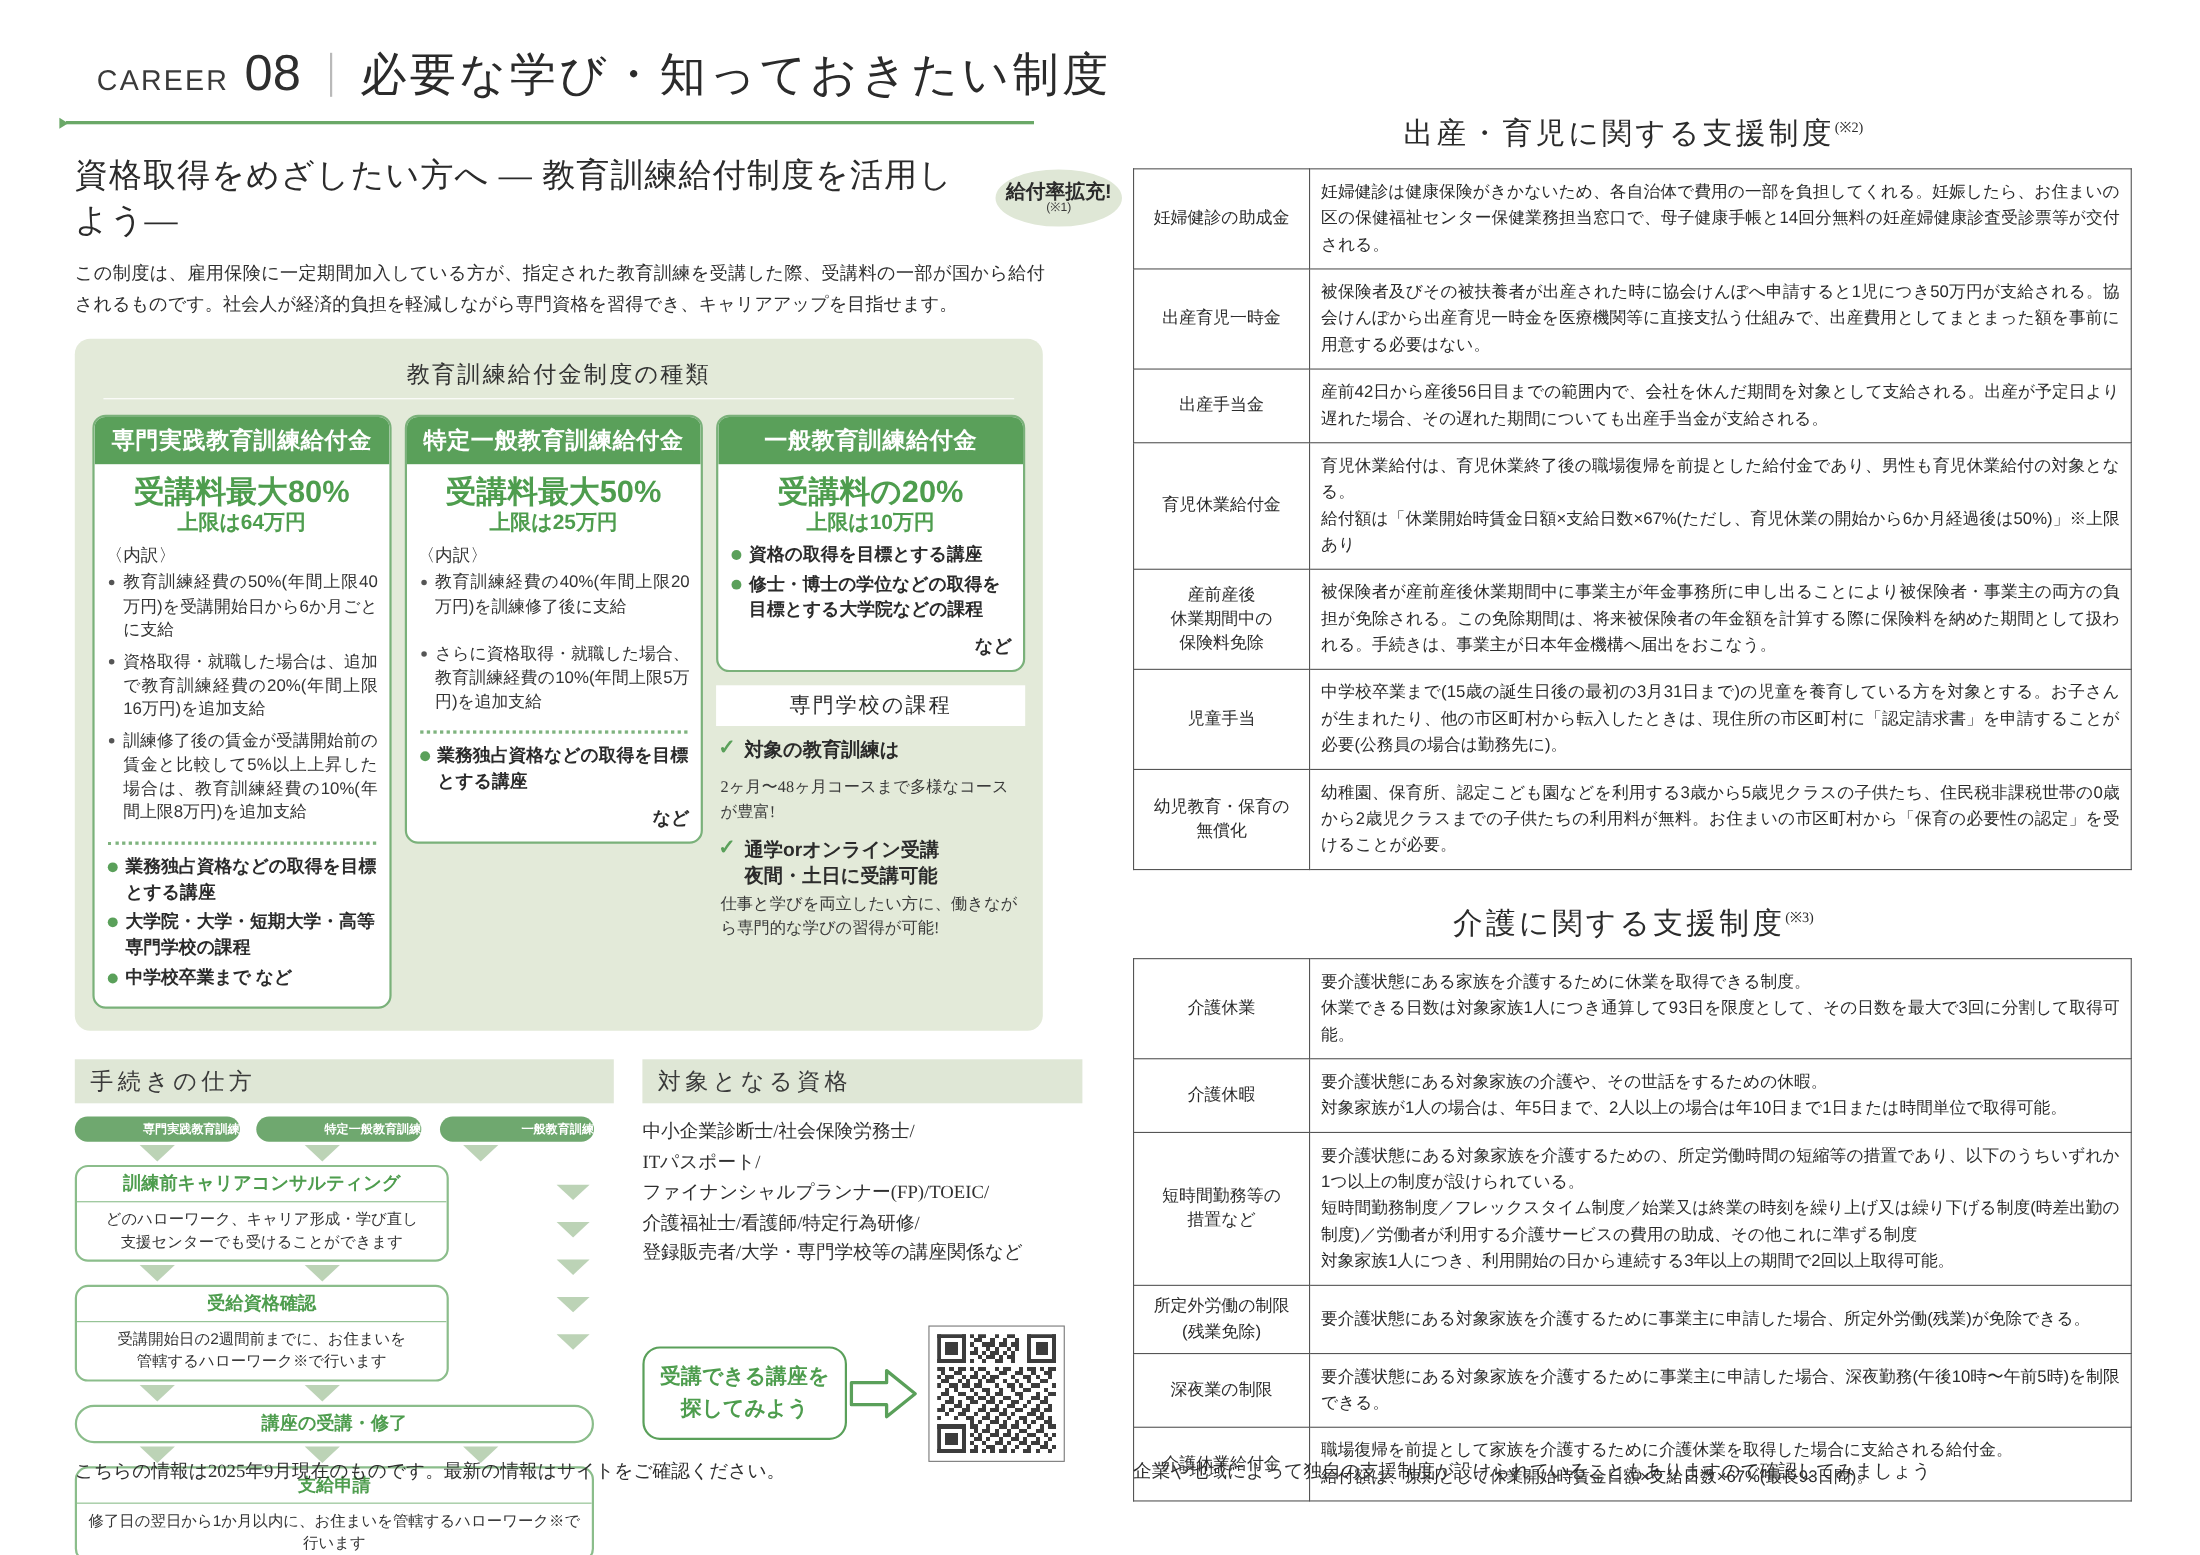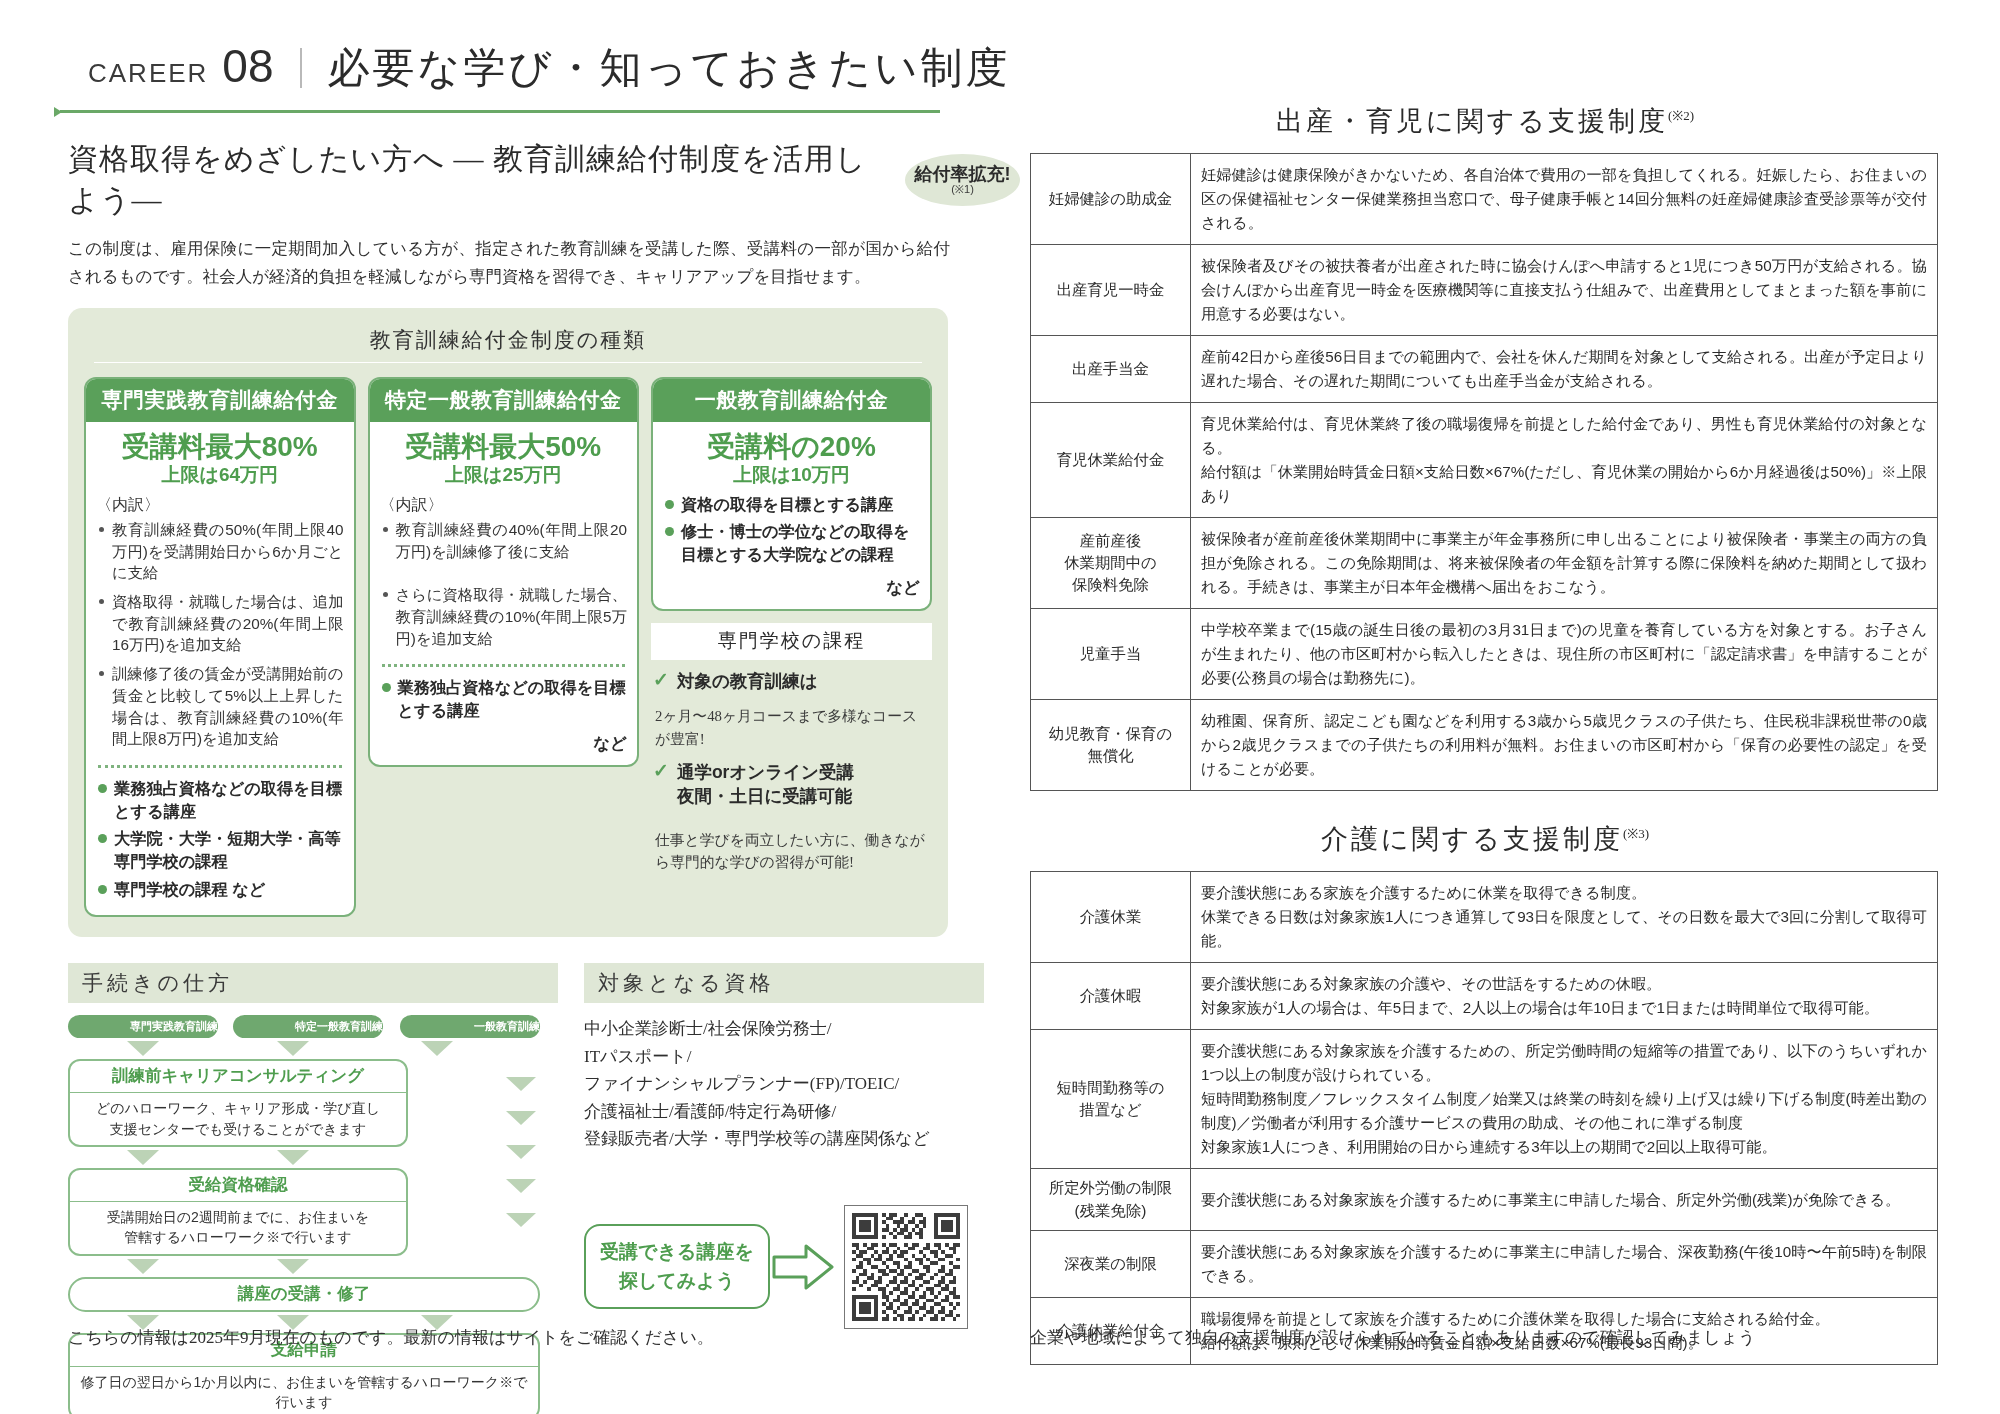--- a/index.html
+++ b/index.html
@@ -136,21 +136,21 @@
   .chk { color:#5aa05a; font-size:19px; line-height:1.1; font-weight:700;}
   .point-bold {
     font-family:"Liberation Sans",sans-serif; font-weight:700; font-size:17.5px; color:#2b2b2b;
     line-height:1.35;
   }
   .point-sub {
     margin-top: 12px; font-size: 14.8px; line-height:1.55; color:#3a3a3a;
     padding-left: 2px;
   }
   .point-sub2 {
-    margin-top: 20px; font-size: 14.8px; line-height:1.55; color:#3a3a3a; padding-left:2px;
+    margin-top: 2px; font-size: 14.8px; line-height:1.55; color:#3a3a3a; padding-left:2px;
   }
 
   
   .lower { display:flex; margin-top: 26px; margin-left: 8px; gap: 26px; }
   .proc { width: 490px; }
   .sec-band {
     background:#dfe7d6; font-size: 21px; letter-spacing: 4px; color:#3a3a3a;
     padding: 6px 14px; width: 100%;
   }
   .tags { display:flex; margin-top: 12px; }
@@ -279,21 +279,21 @@
             <div class="uchiwake">〈内訳〉</div>
             <ul class="dots">
               <li>教育訓練経費の50%(年間上限40万円)を受講開始日から6か月ごとに支給</li>
               <li>資格取得・就職した場合は、追加で教育訓練経費の20%(年間上限16万円)を追加支給</li>
               <li>訓練修了後の賃金が受講開始前の賃金と比較して5%以上上昇した場合は、教育訓練経費の10%(年間上限8万円)を追加支給</li>
             </ul>
             <div class="dotted-sep"></div>
             <ul class="gdots">
               <li>業務独占資格などの取得を目標とする講座</li>
               <li>大学院・大学・短期大学・高等専門学校の課程</li>
-              <li>専門学校の課程 など</li>
+              <li>中学校卒業まで など</li>
             </ul>
           </div>
         </div>
 
         <div class="card">
           <div class="card-hd">特定一般教育訓練給付金</div>
           <div class="card-body">
             <div class="rate">受講料最大50%</div>
             <div class="cap">上限は25万円</div>
             <div class="uchiwake">〈内訳〉</div>

